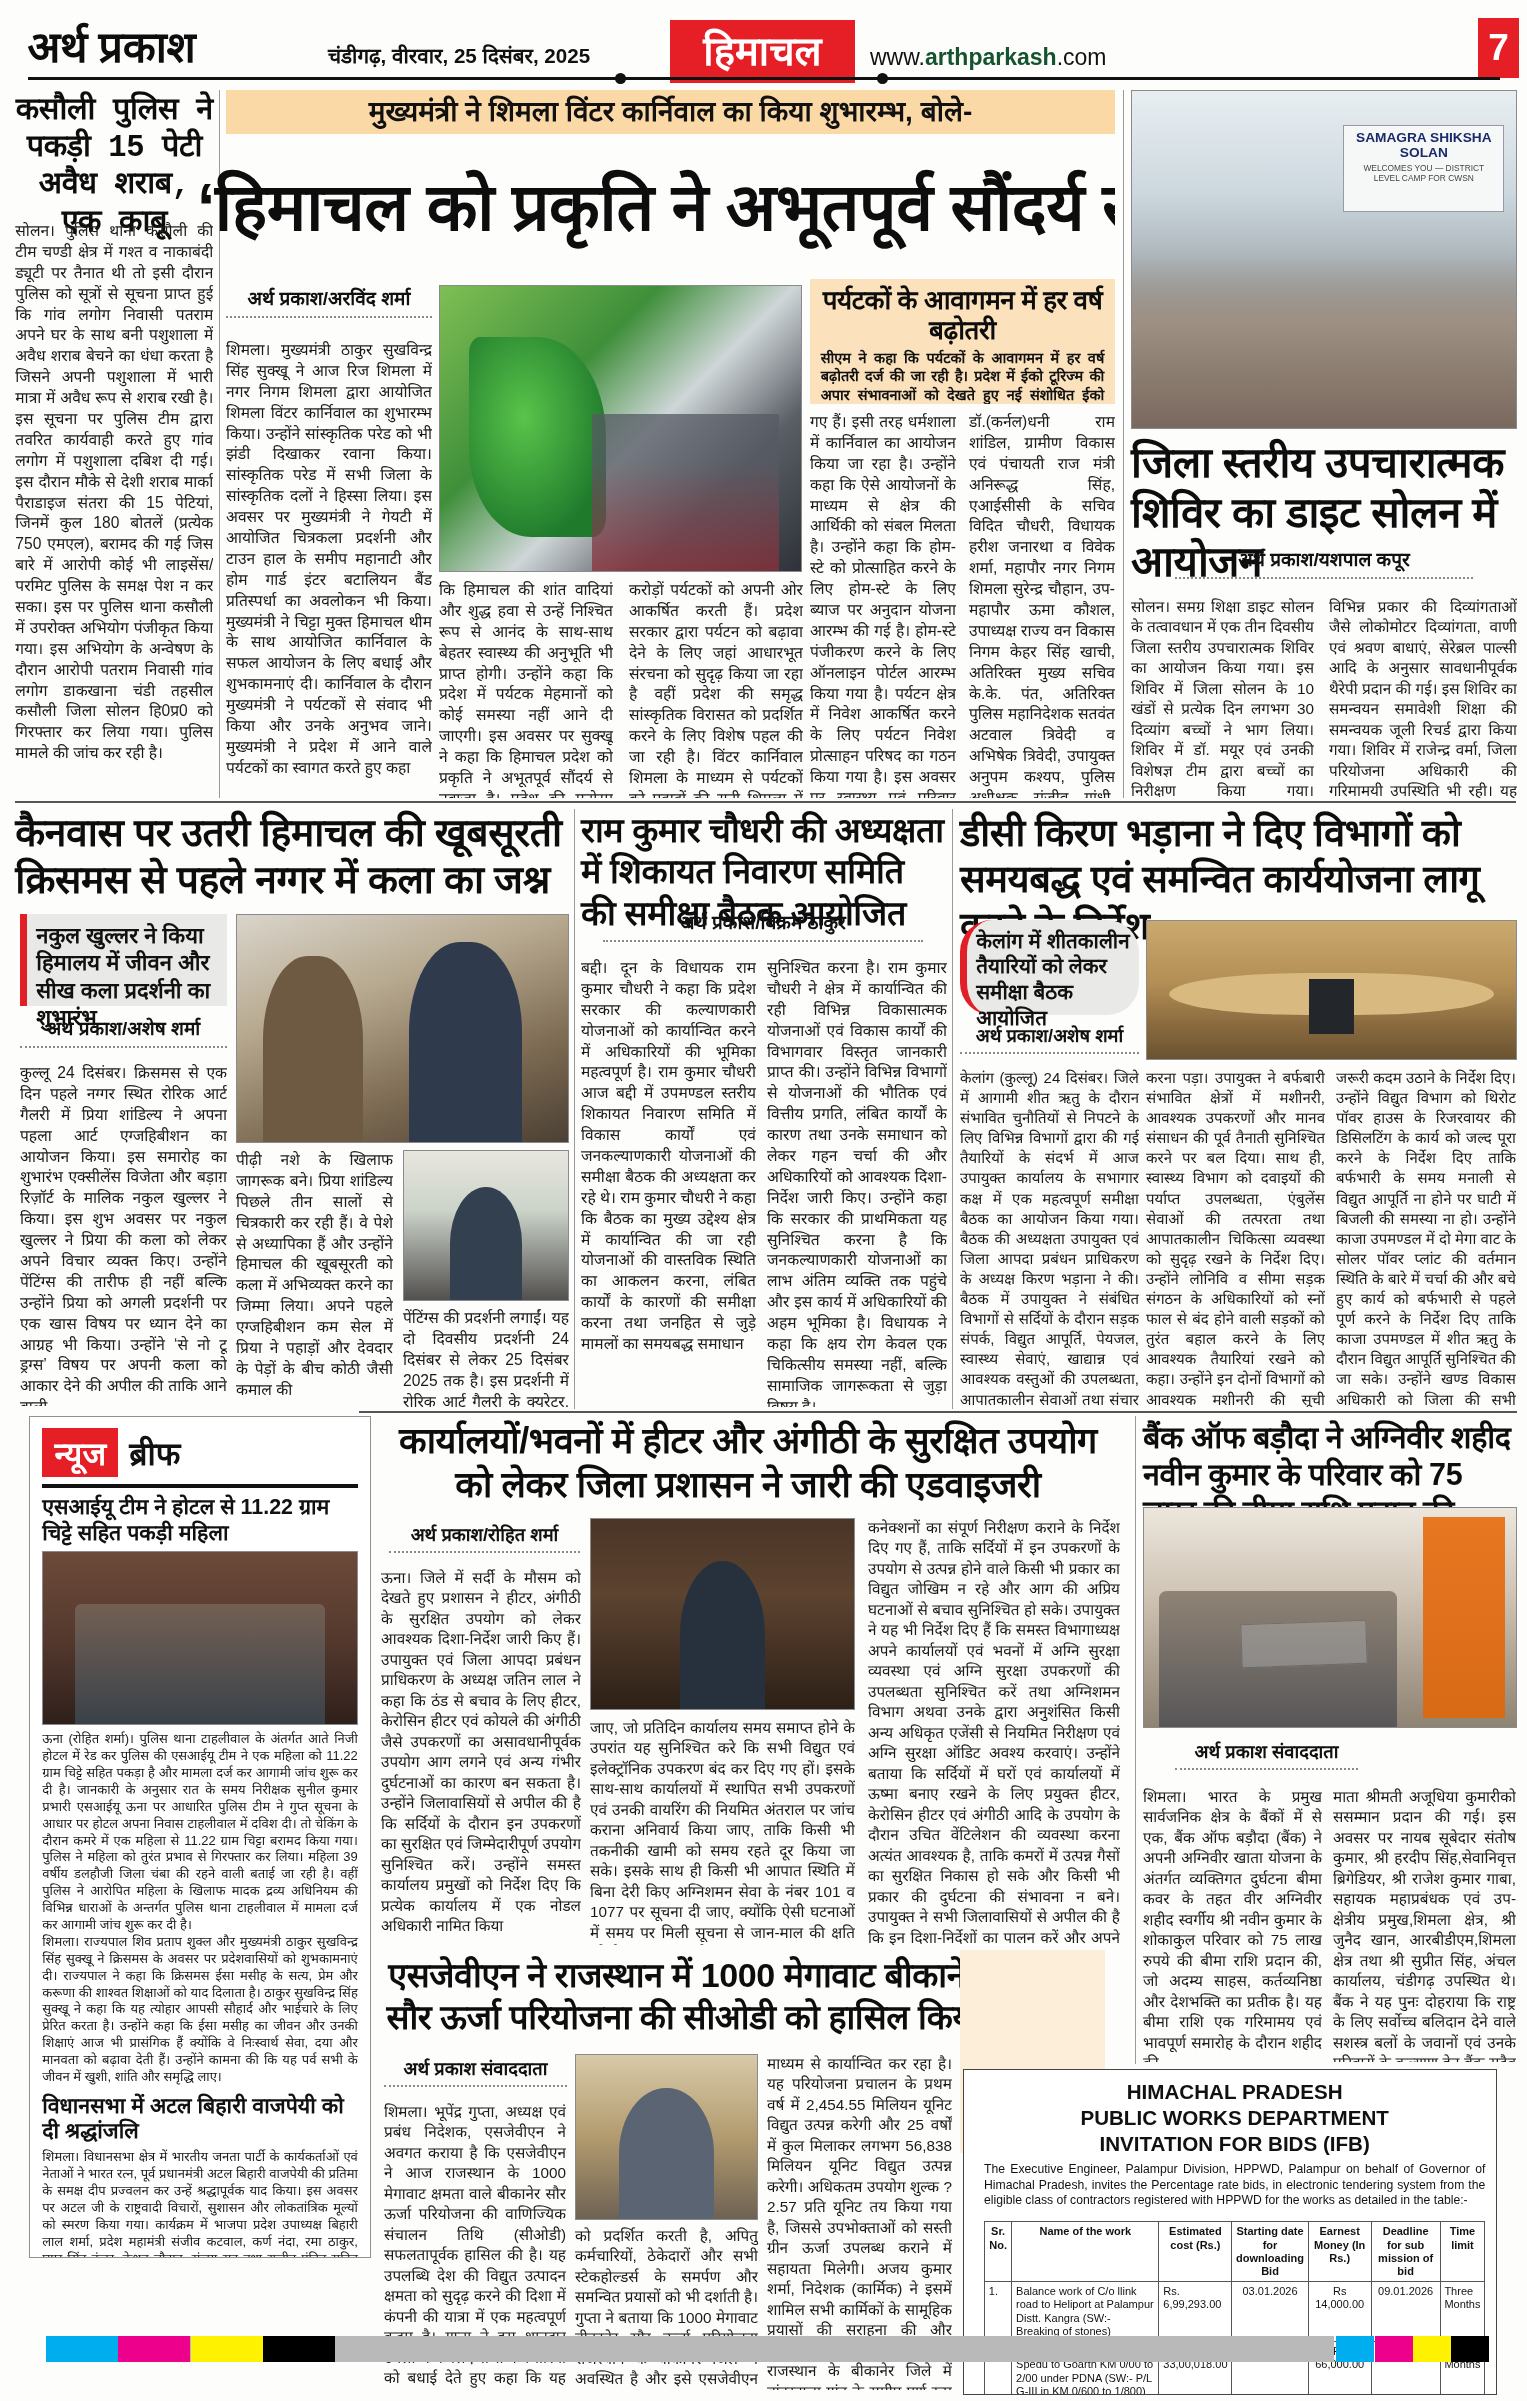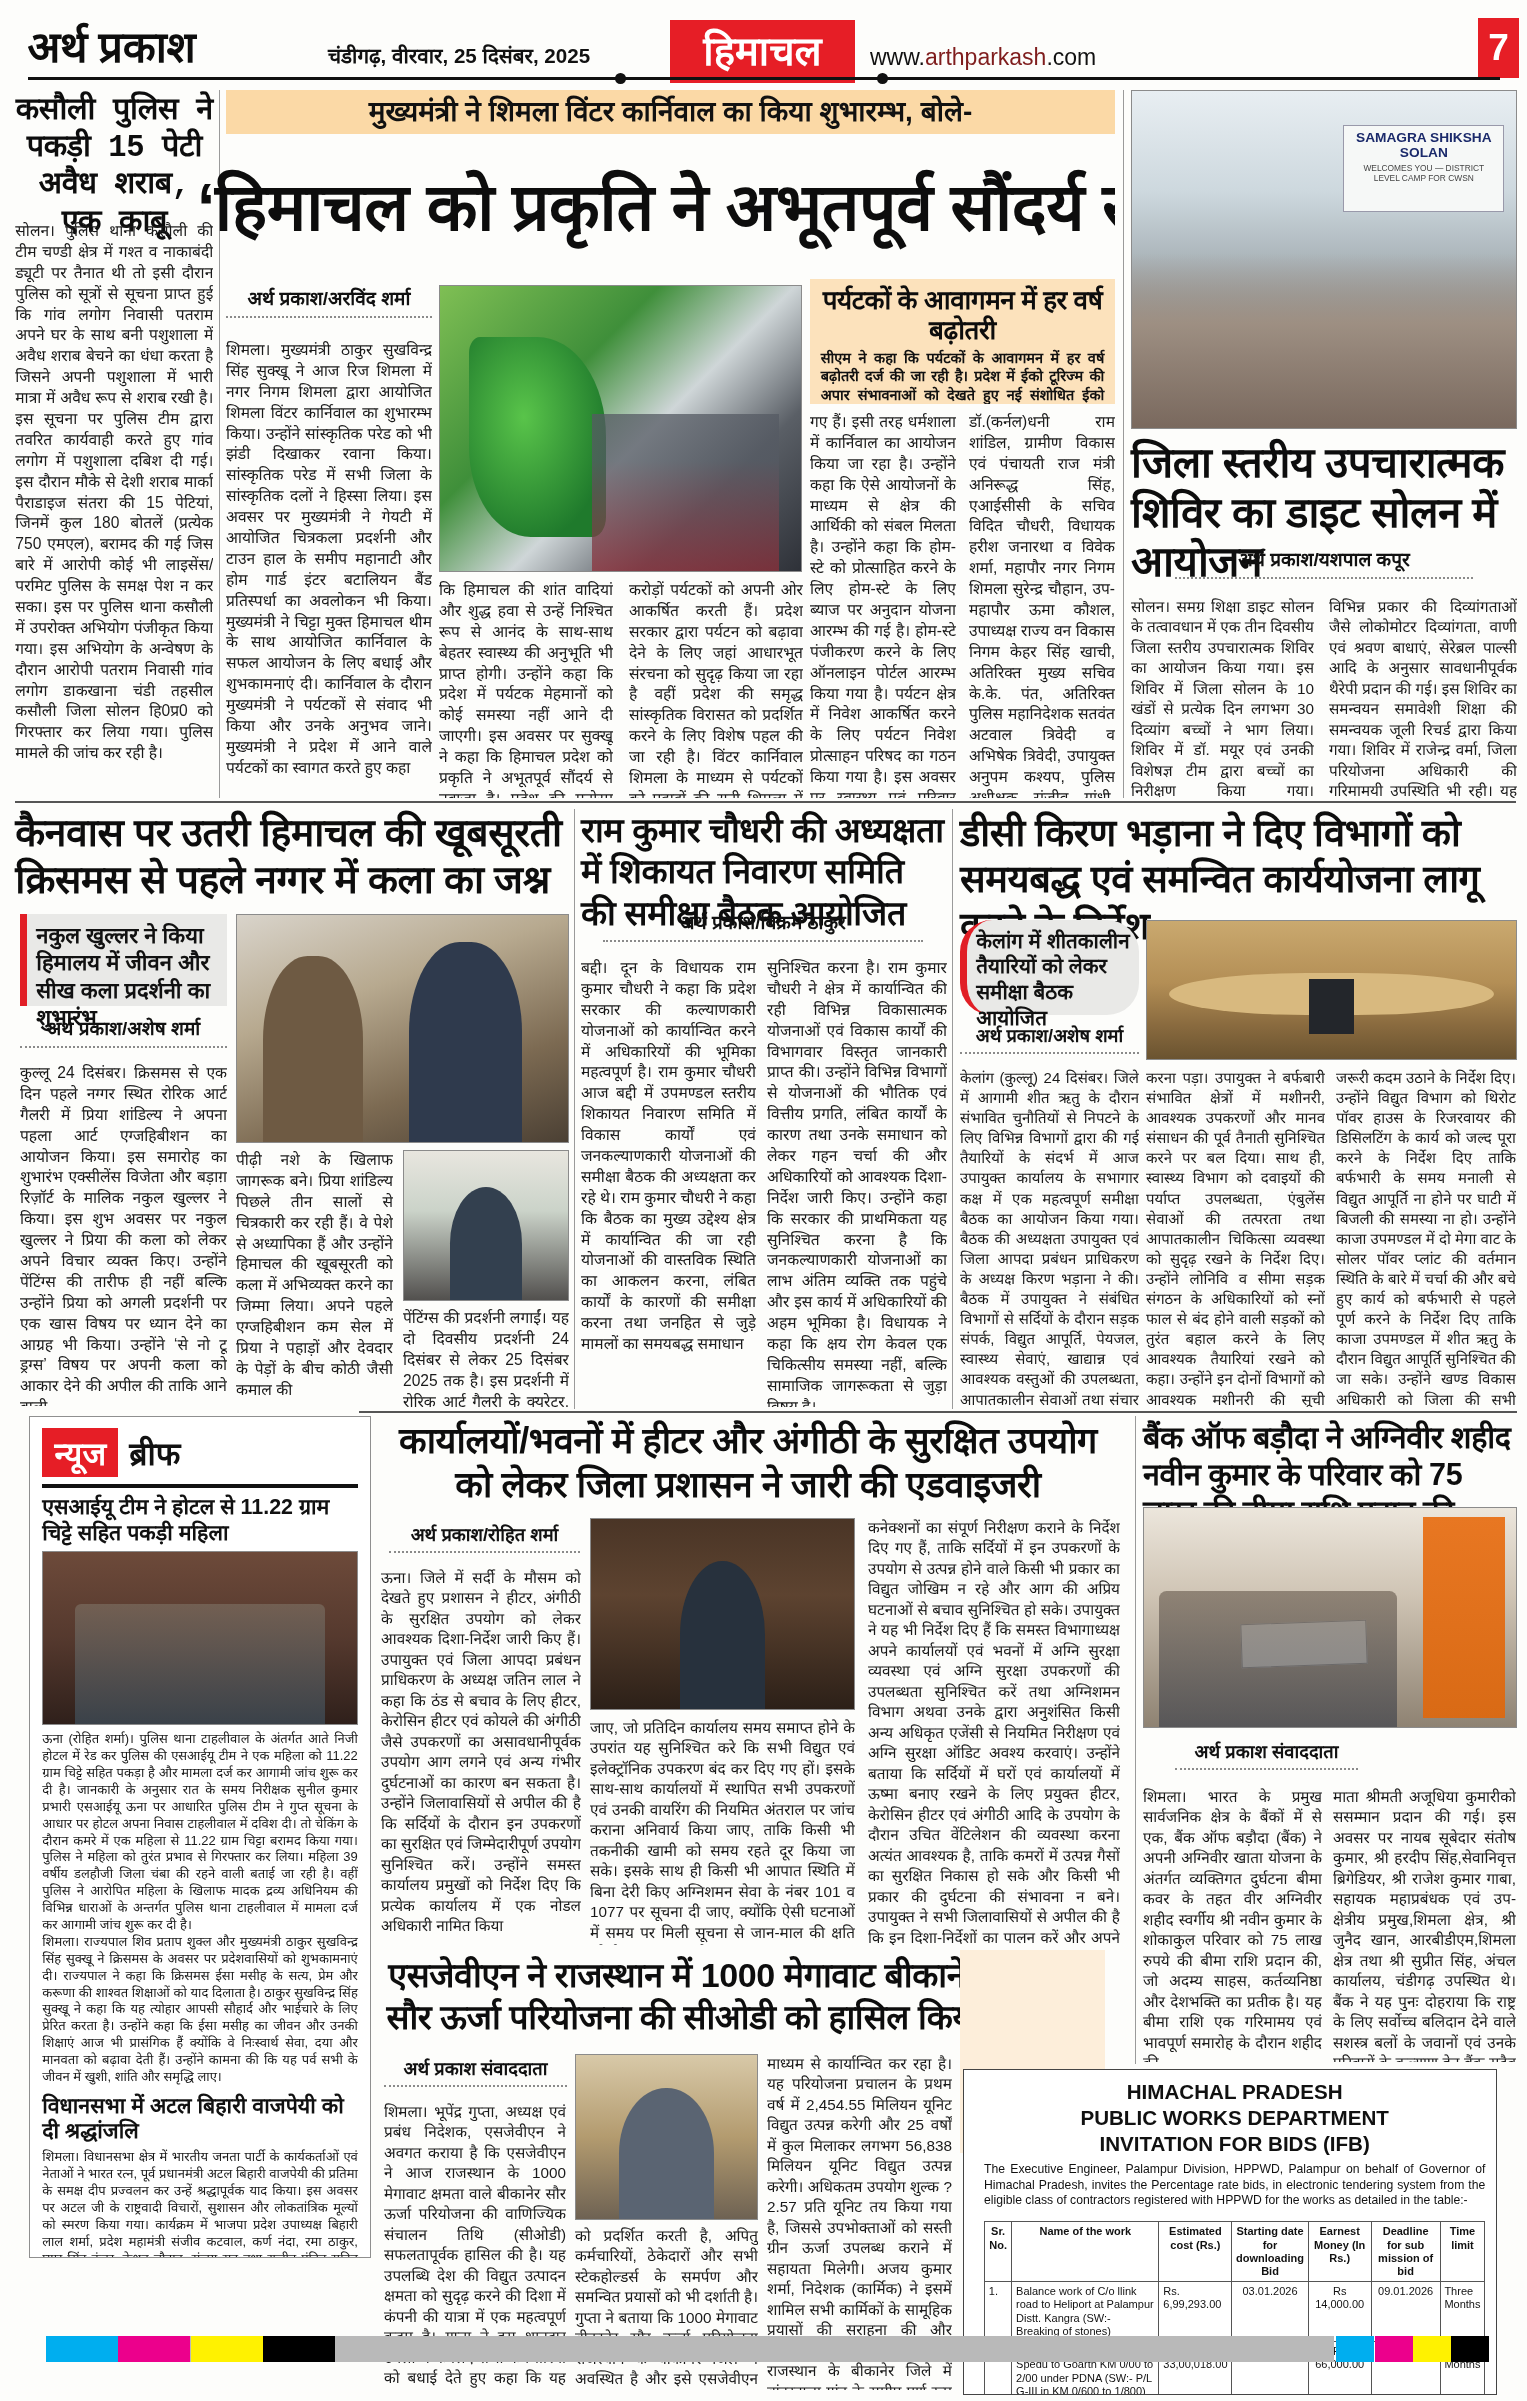--- a/index.html
+++ b/index.html
@@ -35,21 +35,21 @@
   .sq { position:absolute; height:26px; }
 </style>
 </head>
 <body>
 
 <div class="page">
 
   <div class="abs headline" style="left:27.5px; top:23px; font-size:43px;">अर्थ प्रकाश</div>
   <div class="abs bold" style="left:328px; top:41px; font-size:20.6px;">चंडीगढ़, वीरवार, 25 दिसंबर, 2025</div>
   <div class="abs redbox ct" style="left:670px; top:20px; width:185px; height:63px; font-size:40px; font-weight:bold; line-height:63px;">हिमाचल</div>
-  <div class="abs" style="left:870px; top:44px; font-size:23px;"><span>www.</span><span style="color:#7f1d1d;">arthparkash</span><span>.com</span></div>
+  <div class="abs" style="left:870px; top:44px; font-size:23px;"><span>www.</span><span style="color:#14532d;font-weight:bold;">arthparkash</span><span>.com</span></div>
   <div class="abs redbox ct" style="left:1478px; top:18.3px; width:41px; height:60px; font-size:37px; font-weight:bold; line-height:60px;">7</div>
   <div class="abs" style="left:27.5px; top:77px; width:1472px; height:3.1px; background:#111;"></div>
   <div class="abs" style="left:615px; top:73px; width:10.7px; height:10.7px; border-radius:50%; background:#111;"></div>
   <div class="abs" style="left:877px; top:73px; width:10.7px; height:10.7px; border-radius:50%; background:#111;"></div>
 
   <div class="abs headline ct" style="left:15.3px; top:93px; width:198px; font-size:30.5px; line-height:1.22;font-family:Liberation Mono, monospace;">कसौली पुलिस ने पकड़ी 15 पेटी अवैध शराब, एक काबू</div>
   <div class="abs body-txt clip" style="left:15.3px; top:221px; width:198px; height:574px;">सोलन। पुलिस थाना कसौली की टीम चण्डी क्षेत्र में गश्त व नाकाबंदी ड्यूटी पर तैनात थी तो इसी दौरान पुलिस को सूत्रों से सूचना प्राप्त हुई कि गांव लगोग निवासी पतराम अपने घर के साथ बनी पशुशाला में अवैध शराब बेचने का धंधा करता है जिसने अपनी पशुशाला में भारी मात्रा में अवैध रूप से शराब रखी है। इस सूचना पर पुलिस टीम द्वारा तवरित कार्यवाही करते हुए गांव लगोग में पशुशाला दबिश दी गई। इस दौरान मौके से देशी शराब मार्का पैराडाइज संतरा की 15 पेटियां, जिनमें कुल 180 बोतलें (प्रत्येक 750 एमएल), बरामद की गई जिस बारे में आरोपी कोई भी लाइसेंस/परमिट पुलिस के समक्ष पेश न कर सका। इस पर पुलिस थाना कसौली में उपरोक्त अभियोग पंजीकृत किया गया। इस अभियोग के अन्वेषण के दौरान आरोपी पतराम निवासी गांव लगोग डाकखाना चंडी तहसील कसौली जिला सोलन हि0प्र0 को गिरफ्तार कर लिया गया। पुलिस मामले की जांच कर रही है।</div>
   <div class="abs vline" style="left:219px; top:90px; height:708px;"></div>
 
   <div class="abs kicker ct" style="left:226px; top:90px; width:889px; height:44px; font-size:28px; line-height:44px;">मुख्यमंत्री ने शिमला विंटर कार्निवाल का किया शुभारम्भ, बोले-</div>

